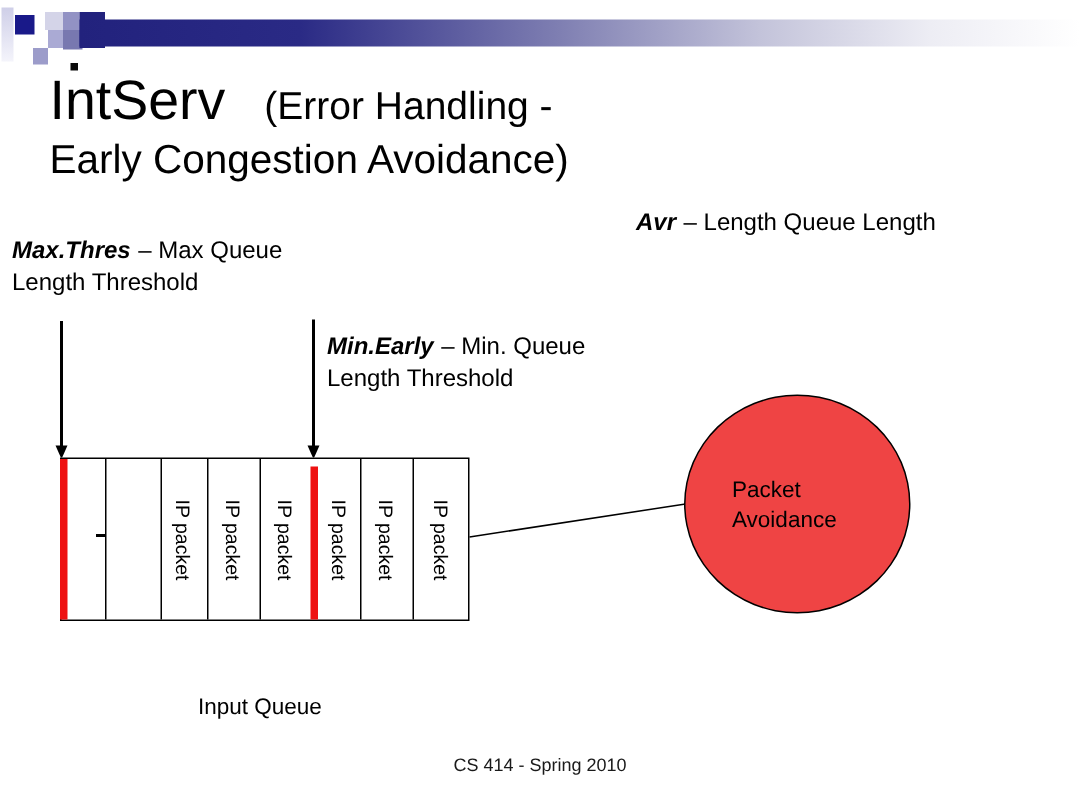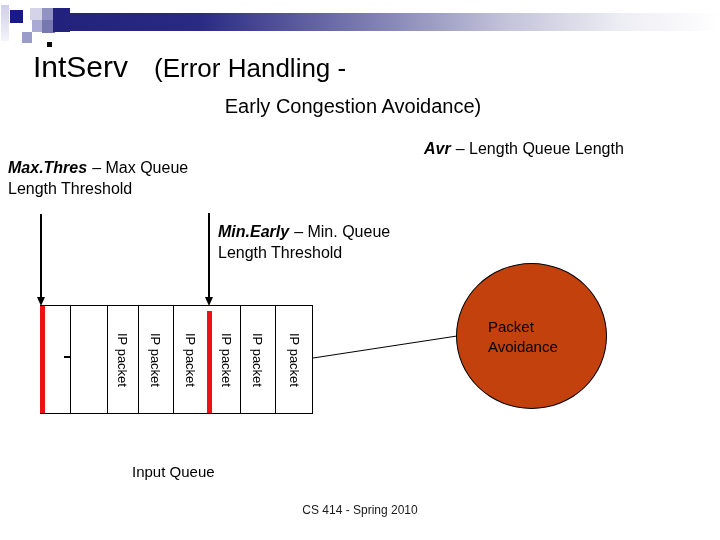--- a/index.html
+++ b/index.html
@@ -18,23 +18,23 @@
   .deco-med2{left:32px;top:20px;width:11px;height:12px;background:#aaaad4;}
   .deco-slate{left:42px;top:20px;width:13px;height:13px;background:#7878b0;}
   .deco-small{left:22px;top:32px;width:10px;height:11px;background:#9c9cca;}
   .deco-tall{left:53px;top:8px;width:17px;height:24px;background:#22227d;}
   .deco-tiny{left:47px;top:42px;width:5px;height:5px;background:#0a0a0a;}
   .deco-bar{left:53px;top:13px;width:667px;height:18px;
     background:linear-gradient(to right,#22227d 0%,#2a2a85 22%,#7f7fb2 48%,#c3c3da 68%,#ededf4 85%,#ffffff 100%);}
 
   
   .title{left:33px;top:46px;width:640px;line-height:42px;}
-  .title .big{font-size:30px;}
+  .title .big{font-size:37px;}
   .title .small{font-size:26px;margin-left:26px;}
-  .title-line2{left:33px;top:88px;width:640px;font-size:20px;line-height:36px;text-align:center;}
+  .title-line2{left:33px;top:88px;width:640px;font-size:27px;line-height:36px;}
 
   
   .note{font-size:16px;line-height:21px;}
   .note .term{font-weight:bold;font-style:italic;}
   .note .def{margin-left:5px;}
   .note-avr{left:424px;top:138px;}
   .note-max{left:8px;top:157px;width:215px;}
   .note-min{left:218px;top:221px;width:215px;}
 
   
@@ -55,21 +55,21 @@
   .redbar-2{left:166px;top:5px;height:calc(100% - 5px);}
   .queue .notch{position:absolute;left:23px;top:50px;width:6px;height:2px;background:#000;}
   .cell-label{position:absolute;top:0;height:100%;width:20px;
     display:flex;align-items:center;justify-content:center;
     writing-mode:vertical-rl;font-size:13px;white-space:nowrap;}
 
   .input-queue-label{left:132px;top:463px;font-size:15px;}
 
   
   .scheduler{left:456px;top:263px;width:151px;height:146px;border:1px solid #000;
-    border-radius:50%;box-sizing:border-box;background:#c2410c;}
+    border-radius:50%;box-sizing:border-box;background:#ef4444;}
   .scheduler-text{position:absolute;left:31px;top:53px;font-size:15px;line-height:20px;}
 
   .footer{left:0;top:503px;width:720px;text-align:center;font-size:12px;color:#1a1a1a;}
 </style>
 </head>
 <body>
 
 <div id="slide">
 
   <div class="deco deco-strip"></div>

